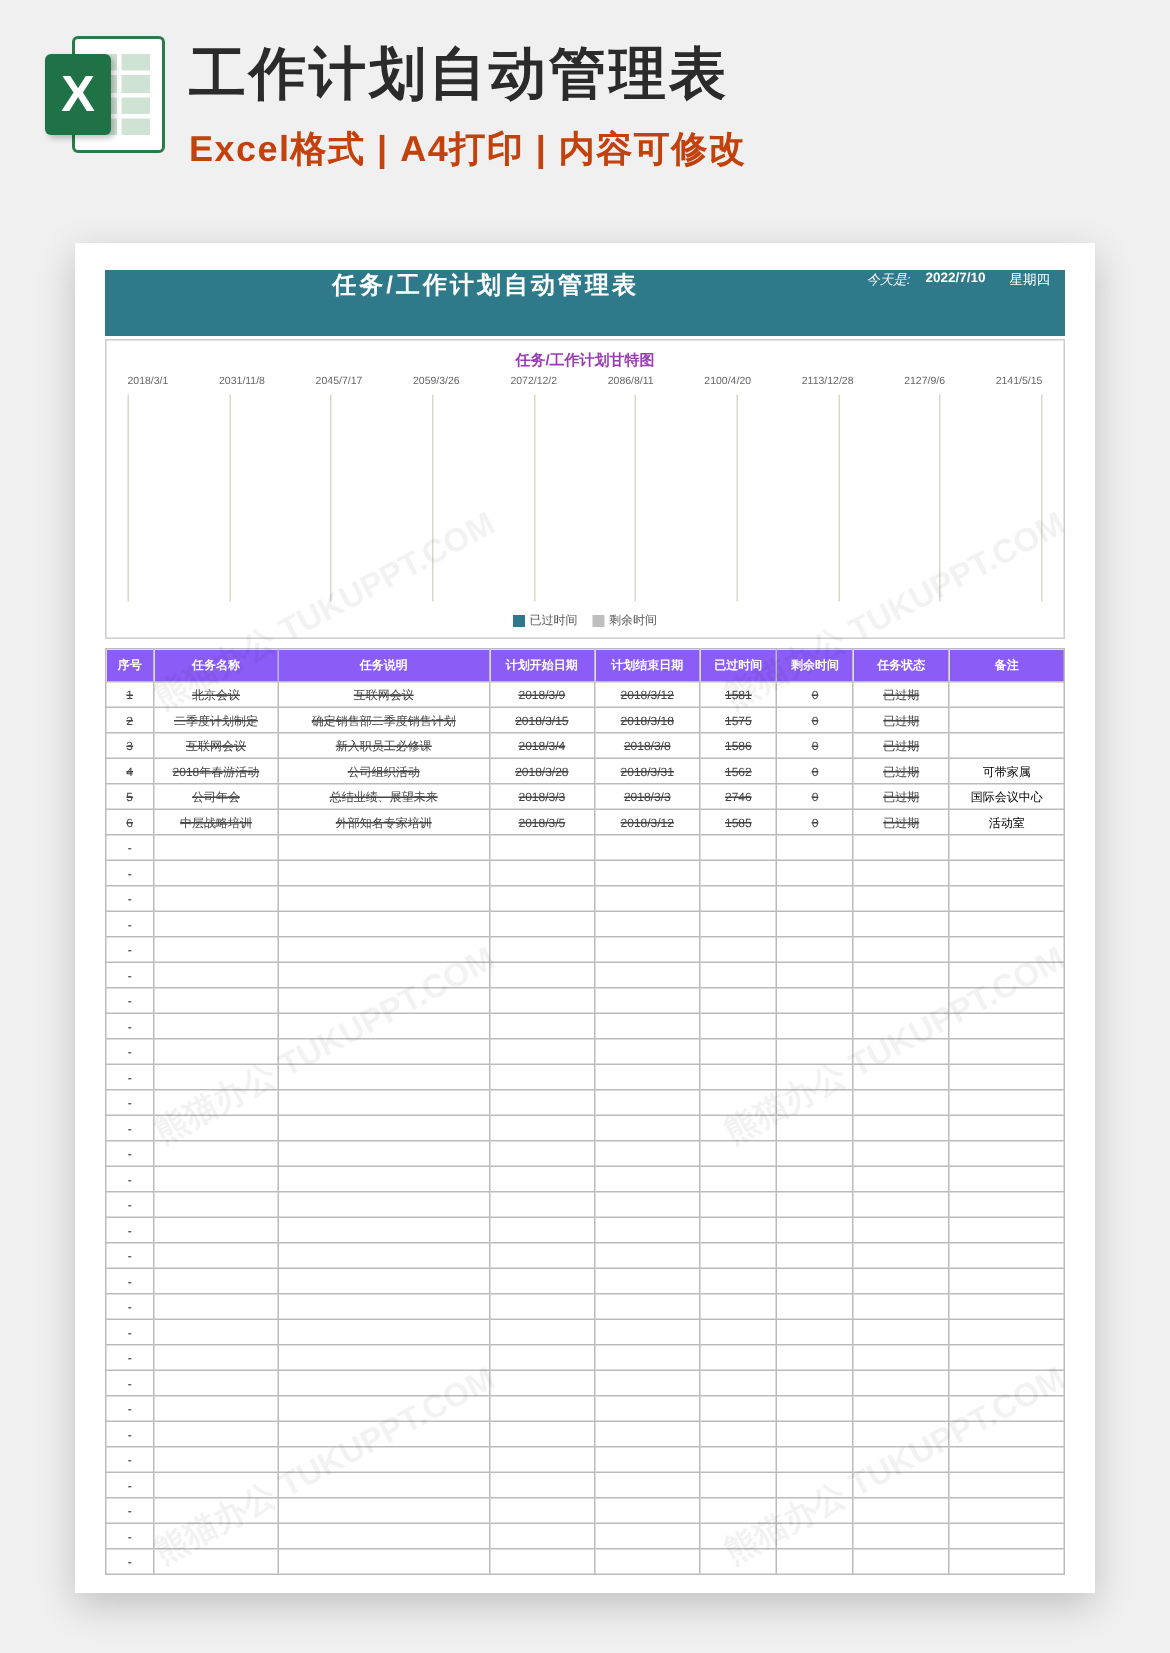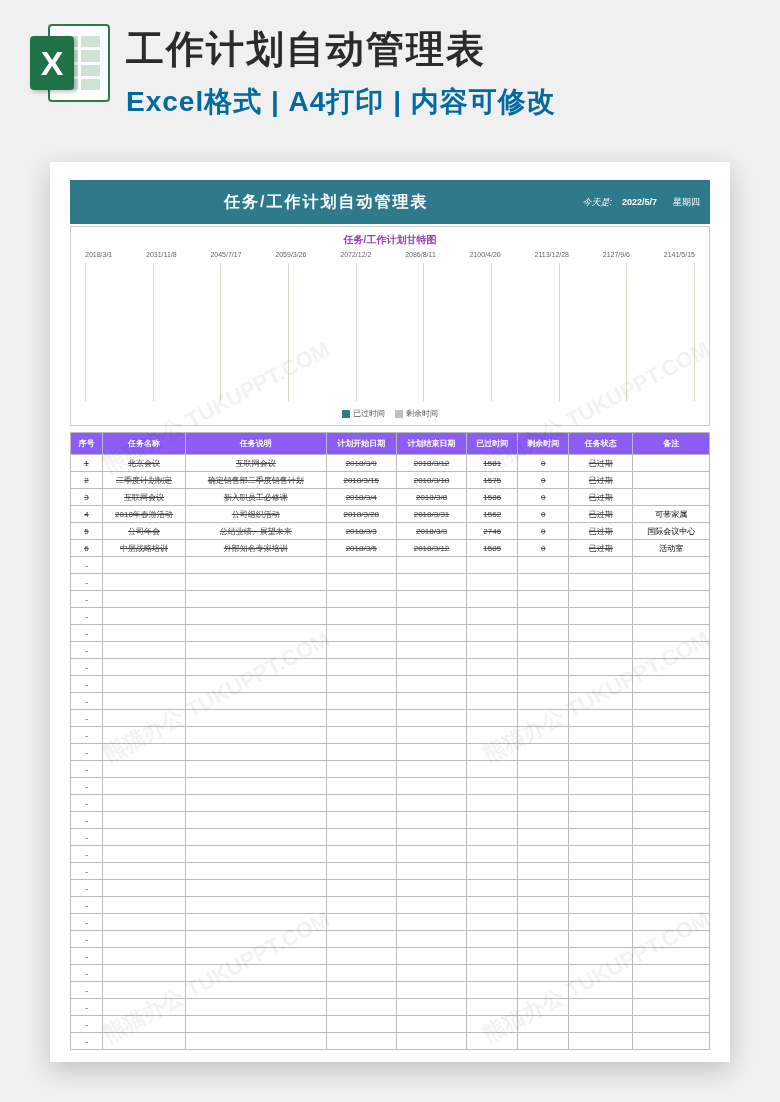--- a/index.html
+++ b/index.html
@@ -64,43 +64,43 @@
 }
 .banner-text { flex: 1; color: #333; }
 .main-title {
   font-size: 38px;
   font-weight: 800;
   letter-spacing: 2px;
   color: #2b2b2b;
 }
 .sub-title {
   margin-top: 8px;
-  font-size: 28px;
+  font-size: 24px;
   font-weight: 600;
-  color: #0369a1;
+  color: #c2410c;
   letter-spacing: 1px;
 }
 
 
 .sheet {
   position: absolute;
   left: 50%;
   top: 162px;
   transform: translateX(-50%);
   width: 680px;
   height: 900px;
   background: #fff;
   box-shadow: 0 8px 24px rgba(0,0,0,0.2);
   padding: 18px 20px;
 }
 .sheet-header {
   background: #2e7a8a;
   height: 44px;
   display: flex;
-  align-items: center;
+  align-items: flex-start;
   color: #fff;
   font-size: 11px;
 }
 .sheet-header .title {
   flex: 1;
   text-align: center;
   font-size: 16px;
   font-weight: 700;
   letter-spacing: 2px;
 }
@@ -219,21 +219,21 @@
   <div class="banner-text">
     <div class="main-title">工作计划自动管理表</div>
     <div class="sub-title">Excel格式 | A4打印 | 内容可修改</div>
   </div>
 </div>
 
 <div class="sheet">
   <div class="sheet-header">
     <div class="title">任务/工作计划自动管理表</div>
     <span class="date-lab">今天是:</span>
-    <span class="date-val">2022/5/7</span>
+    <span class="date-val">2022/7/10</span>
     <span class="weekday">星期四</span>
   </div>
 
   <div class="chart-wrap">
     <div class="chart-title">任务/工作计划甘特图</div>
     <div class="chart-axis" id="chart-axis">
         <span>2018/3/1</span>
         <span>2031/11/8</span>
         <span>2045/7/17</span>
         <span>2059/3/26</span>

